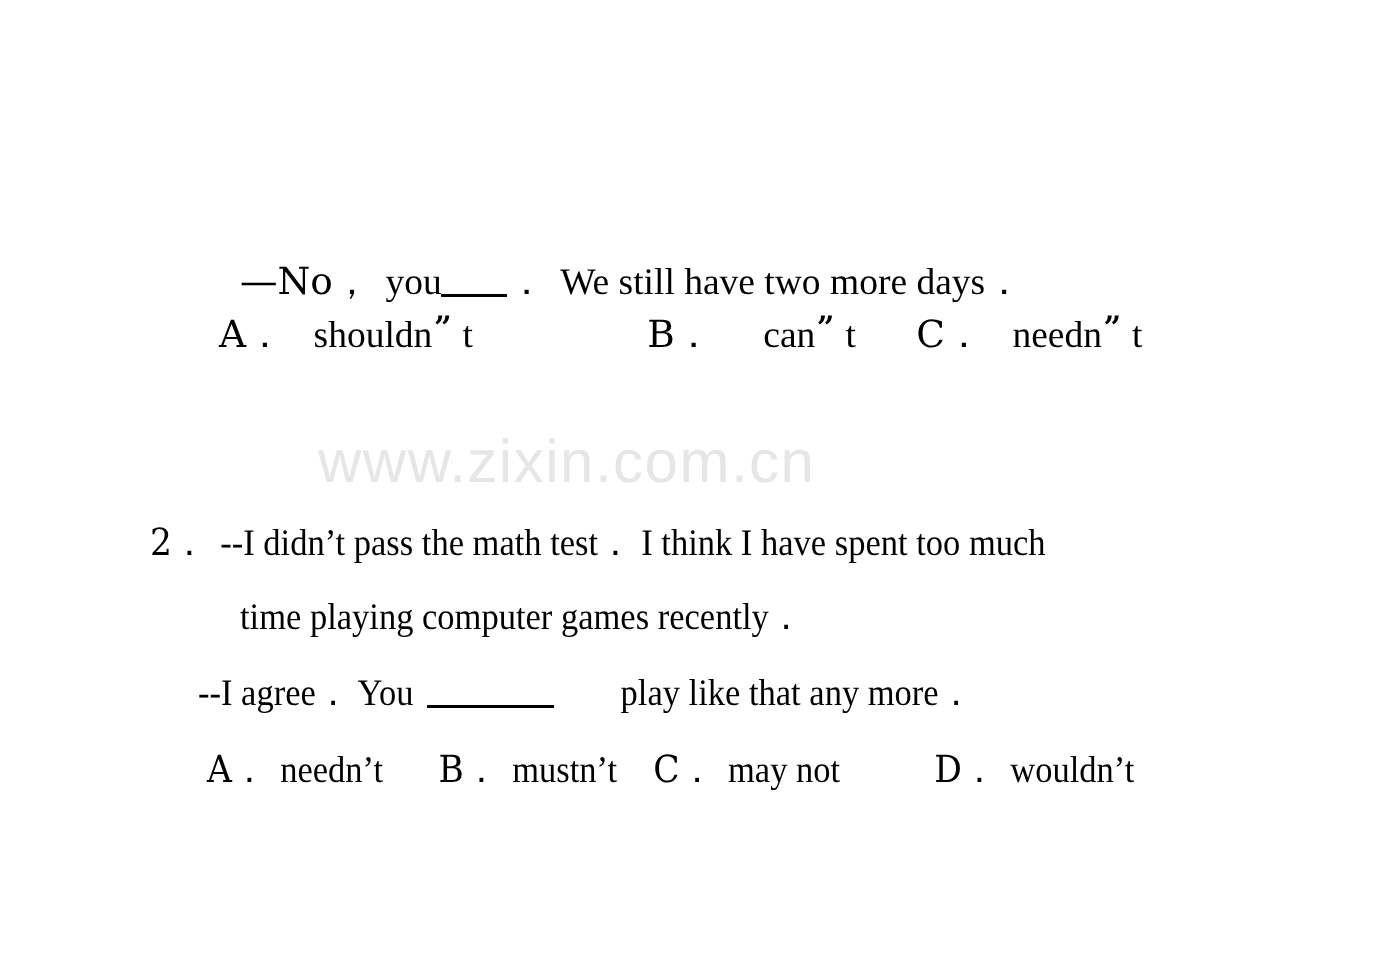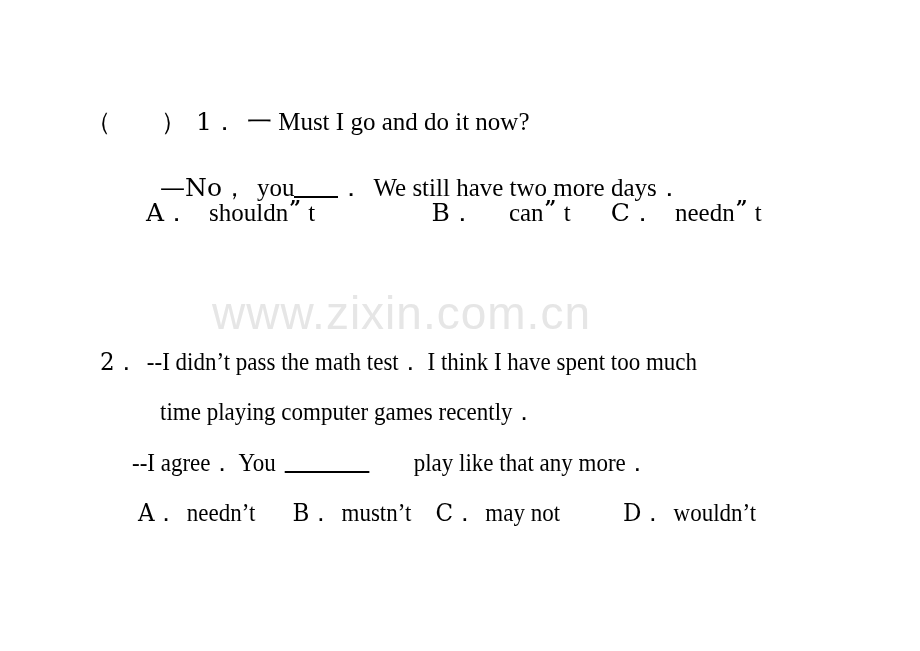--- a/index.html
+++ b/index.html
@@ -23,21 +23,21 @@
     height: 651px;
     background: #ffffff;
   }
 
   
   .watermark {
     position: absolute;
     left: 212px;
     top: 286px;
     font-family: "Liberation Sans", "DejaVu Sans", sans-serif;
-    font-size: 46px;
+    font-size: 40px;
     letter-spacing: 1px;
     color: #e6e6e6;
     white-space: nowrap;
     user-select: none;
     z-index: 0;
   }
 
   
   .line {
     position: absolute;
@@ -79,39 +79,36 @@
 
   .sp-sm { display: inline-block; width: 10px; }
   .sp-md { display: inline-block; width: 20px; }
   .sp-lg { display: inline-block; width: 34px; }
   .sp-xl { display: inline-block; width: 48px; }
   .sp-xxl { display: inline-block; width: 62px; }
 
   
   #q1-stem      { left: 86px;  top: 109px; }
   #q1-reply     { left: 160px; top: 161px; margin-top: 14px; }
-  #q1-options-1 { left: 146px; top: 198px; }
+  #q1-options-1 { left: 146px; top: 208px; }
   #q1-option-d  { left: 74px;  top: 261px; }
 
   
   #q2-stem      { left: 100px; top: 349px; }
   #q2-stem-2    { left: 160px; top: 399px; }
   #q2-reply     { left: 132px; top: 450px; }
   #q2-options   { left: 138px; top: 500px; }
 </style>
 </head>
 <body style="background: rgb(255, 255, 255); color: rgb(0, 0, 0);">
 
 <div id="page">
 
   <div class="watermark" style="color: rgb(230, 230, 230);">www.zixin.com.cn</div>
 
-  <div class="line" id="q1-stem">
-    <span class="cjk">（　　）</span><span class="sp-sm"></span><span class="cjk">1．</span><span class="sp-sm"></span><span class="cjk">一</span><span> Must I go and do it now?</span>
-  </div>
 
   <div class="line" id="q1-reply">
     <span class="cjk">—No，</span><span class="sp-sm"></span><span>you</span><span class="blank blank-sm"></span><span class="cjk">．</span><span class="sp-sm"></span><span>We still have two more days．</span>
   </div>
 
   <div class="line" id="q1-options-1">
     <span><span class="cjk">A．</span><span class="sp-md"></span><span>shouldn</span><span class="badquote">”</span><span> t</span></span><span class="sp-xxl"></span><span class="sp-xl"></span>
     <span><span class="cjk">B．</span><span class="sp-lg"></span><span>can</span><span class="badquote">”</span><span> t</span></span><span class="sp-lg"></span>
     <span><span class="cjk">C．</span><span class="sp-md"></span><span>needn</span><span class="badquote">”</span><span> t</span></span>
   </div>

